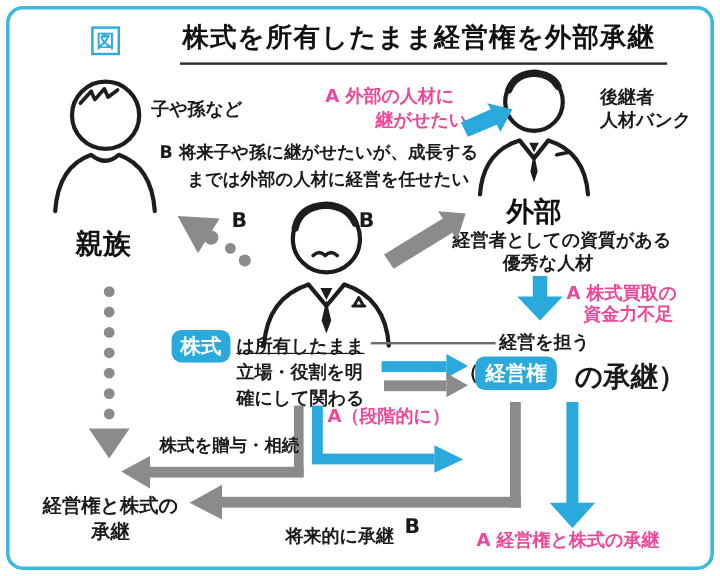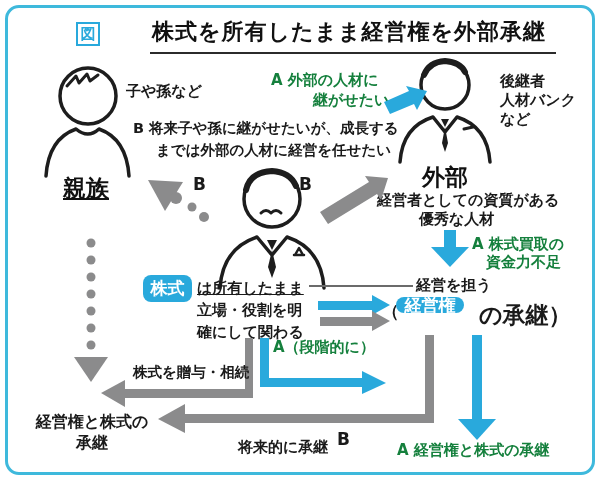--- a/index.html
+++ b/index.html
@@ -6,21 +6,21 @@
   .canvas{
     position:relative;width:600px;height:480px;background:#ffffff;
     font-family:"DejaVu Sans","Liberation Sans",sans-serif;
     color:#1a1a1a;overflow:hidden;
   }
   .frame{
     position:absolute;left:5px;top:5px;right:5px;bottom:5px;
     border:3px solid #3eb9dc;border-radius:14px;background:#fff;
   }
   .t{position:absolute;white-space:nowrap;font-weight:600;font-size:15px;line-height:1.25;}
-  .cyan{color:#15803d;}
+  .cyan{color:#ec4899;}
   .gray-f{fill:#8b8b8c;}
   .cyan-f{fill:#29a9dc;}
   .fig-badge{
     position:absolute;left:76px;top:22px;width:24px;height:24px;
     border:2px solid #29a9dc;color:#29a9dc;font-weight:bold;font-size:15px;
     display:flex;align-items:center;justify-content:center;box-sizing:border-box;
   }
   .title{left:152px;top:18px;font-size:22px;font-weight:bold;letter-spacing:1px;color:#111;}
   .title-underline{position:absolute;left:150px;top:52px;width:406px;height:2px;background:#2b2b2b;}
   .badge{
@@ -41,34 +41,33 @@
   <div class="fig-badge">図</div>
   <div class="t title">株式を所有したまま経営権を外部承継</div>
   <div class="title-underline"></div>
 
   <svg style="left:40px;top:60px;" width="95" height="118" viewBox="0 0 95 118">
     <circle class="person" cx="48" cy="36" r="28" stroke-width="3.5"></circle>
     <path class="person" d="M27,26 L36,16 L39,23 L47,14 L50,21 L58,15" stroke-width="3"></path>
     <path class="person" d="M6,116 C8,86 22,74 36,69 Q48,79 59,69 C73,74 87,86 89,116" stroke-width="3.5"></path>
   </svg>
   <div class="t" style="left:126px;top:82px;">子や孫など</div>
-  <div class="t big-label" style="left:63px;top:174px;text-decoration:underline;">親族</div>
+  <div class="t big-label" style="left:63px;top:190px;">親族</div>
 
   <svg style="left:393px;top:56px;" width="104" height="108" viewBox="0 0 104 108">
     <circle class="person" cx="52" cy="29" r="24" stroke-width="3.5"></circle>
     <path class="person" d="M31,19 Q36,6 52,5 Q67,6 72,16" stroke-width="6"></path>
     <path class="person" d="M7,106 C9,78 24,66 40,61 L52,76 L64,61 C80,66 95,78 97,106" stroke-width="3.5"></path>
     <polygon points="48,63 56,63 52,71" fill="#1d1d1d"></polygon>
     <path d="M52,71 L49,87 L52,96 L55,87 Z" fill="#1d1d1d"></path>
     <path class="person" d="M71,73 L80,71" stroke-width="3"></path>
   </svg>
   <div class="t" style="left:500px;top:72px;line-height:19px;">
     <div>後継者</div>
     <div>人材バンク</div>
-    <div>など</div>
   </div>
   <div class="t big-label" style="left:422px;top:163px;">外部</div>
   <div class="t" style="left:377px;top:191px;">経営者としての資質がある</div>
   <div class="t" style="left:419px;top:210px;">優秀な人材</div>
 
   <svg style="left:212px;top:162px;" width="120" height="128" viewBox="0 0 120 128">
     <circle class="person" cx="60" cy="37" r="28" stroke-width="3.5"></circle>
     <path class="person" d="M34,28 Q38,10 60,9 Q78,10 84,24" stroke-width="6"></path>
     <path class="person" d="M49,51 Q54,46 59,51 M59,51 Q64,46 69,51" stroke-width="3"></path>
     <path class="person" d="M8,126 C10,95 27,81 45,75 L60,93 L75,75 C93,81 110,95 112,126" stroke-width="3.5"></path>
@@ -121,21 +120,21 @@
   <svg style="left:318px;top:295px;" width="72" height="20" viewBox="0 0 72 20">
     <rect class="cyan-f" x="0" y="6" width="54" height="9"></rect>
     <polygon class="cyan-f" points="54,0 72,10 54,20"></polygon>
   </svg>
   <svg style="left:320px;top:311px;" width="70" height="20" viewBox="0 0 70 20">
     <rect class="gray-f" x="0" y="6" width="52" height="9"></rect>
     <polygon class="gray-f" points="52,0 70,10 52,20"></polygon>
   </svg>
 
   <div class="t" style="left:382px;top:301px;font-size:17px;">（</div>
-  <div class="badge" style="left:396px;top:297px;width:68px;height:16px;">経営権</div>
+  <div class="badge" style="left:396px;top:297px;width:68px;height:28px;">経営権</div>
   <div class="t" style="left:467px;top:301px;font-size:23px;margin-left:12px;">の承継）</div>
 
   <svg style="left:431px;top:230px;" width="38" height="38" viewBox="0 0 38 38">
     <rect class="cyan-f" x="13" y="0" width="12" height="19"></rect>
     <polygon class="cyan-f" points="0,17 38,17 19,37"></polygon>
   </svg>
   <div class="t cyan" style="left:472px;top:235px;">A 株式買取の</div>
   <div class="t cyan" style="left:486px;top:253px;">資金力不足</div>
 
   <svg style="left:98px;top:338px;" width="157" height="70" viewBox="0 0 157 70">

